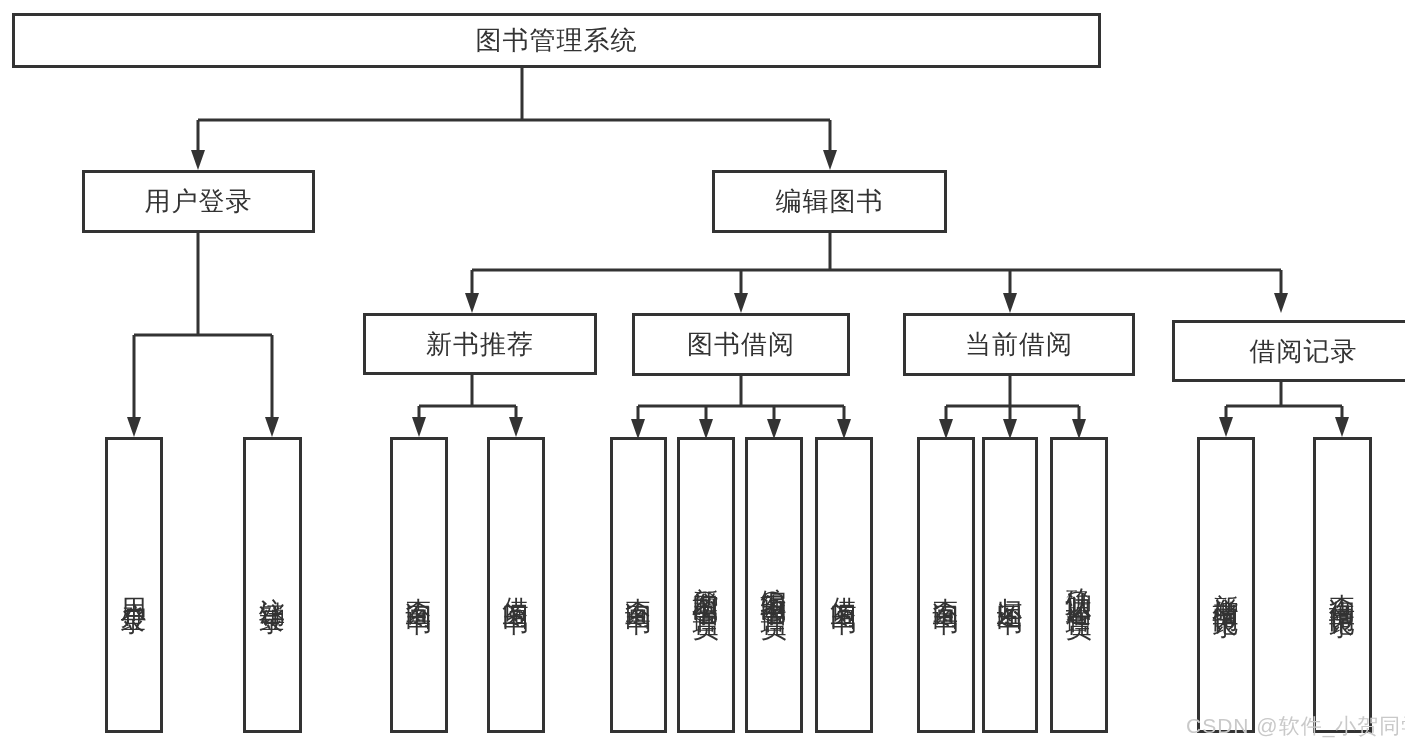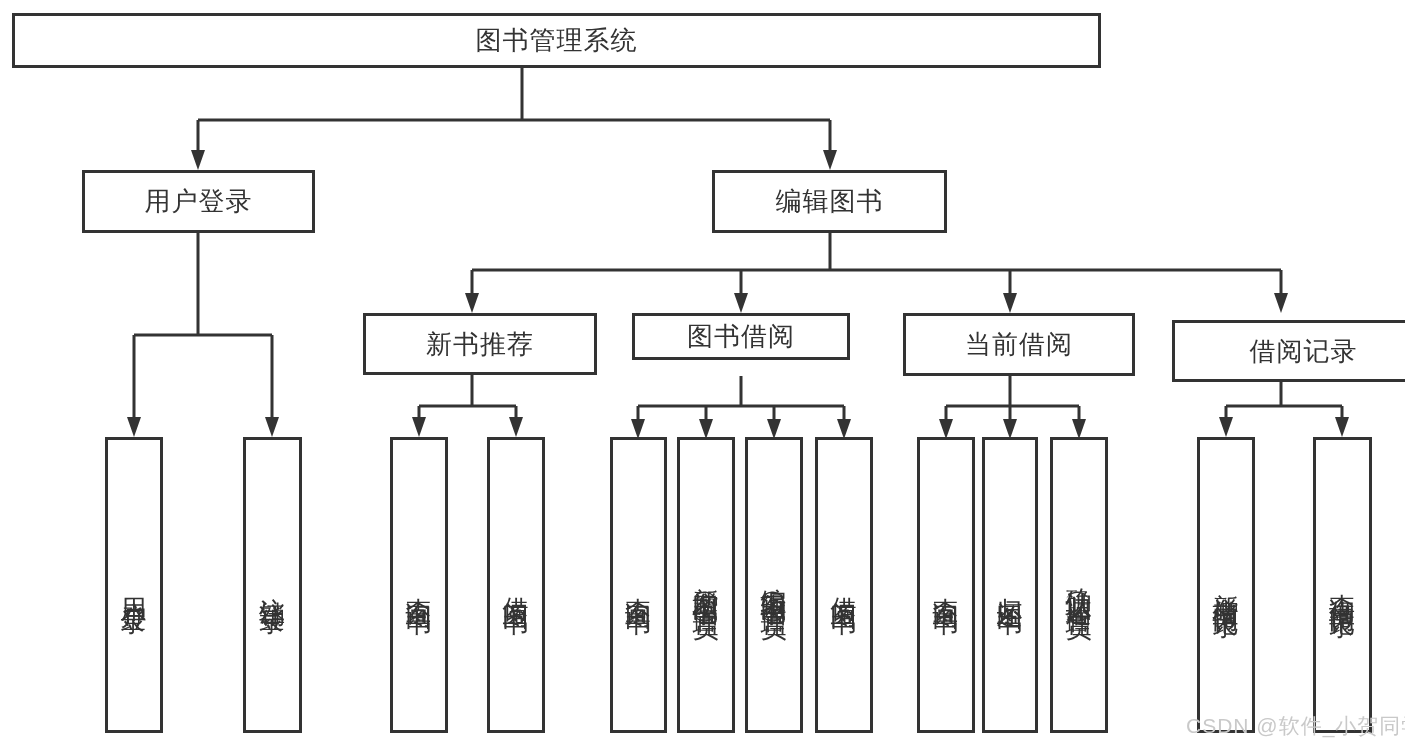--- a/index.html
+++ b/index.html
@@ -91,21 +91,21 @@
       <polygon points="1335,417 1349,417 1342,437"></polygon>
     </g>
   </svg>
 
   <div class="node" style="left:12px; top:13px; width:1089px; height:55px;">图书管理系统</div>
 
   <div class="node" style="left:82px; top:170px; width:233px; height:63px;">用户登录</div>
   <div class="node" style="left:712px; top:170px; width:235px; height:63px;">编辑图书</div>
 
   <div class="node" style="left:363px; top:313px; width:234px; height:62px;">新书推荐</div>
-  <div class="node" style="left:632px; top:313px; width:218px; height:47px;">图书借阅</div>
+  <div class="node" style="left:632px; top:313px; width:218px; height:63px;">图书借阅</div>
   <div class="node" style="left:903px; top:313px; width:232px; height:63px;">当前借阅</div>
   <div class="node" style="left:1172px; top:320px; width:263px; height:62px;">借阅记录</div>
 
   <div class="node vnode" style="left:105px; top:437px; width:58px; height:296px;">用户登录</div>
   <div class="node vnode" style="left:243px; top:437px; width:59px; height:296px;">注销登录</div>
 
   <div class="node vnode" style="left:390px; top:437px; width:58px; height:296px;">查询图书</div>
   <div class="node vnode" style="left:487px; top:437px; width:58px; height:296px;">借阅图书</div>
 
   <div class="node vnode" style="left:610px; top:437px; width:57px; height:296px;">查询图书</div>

